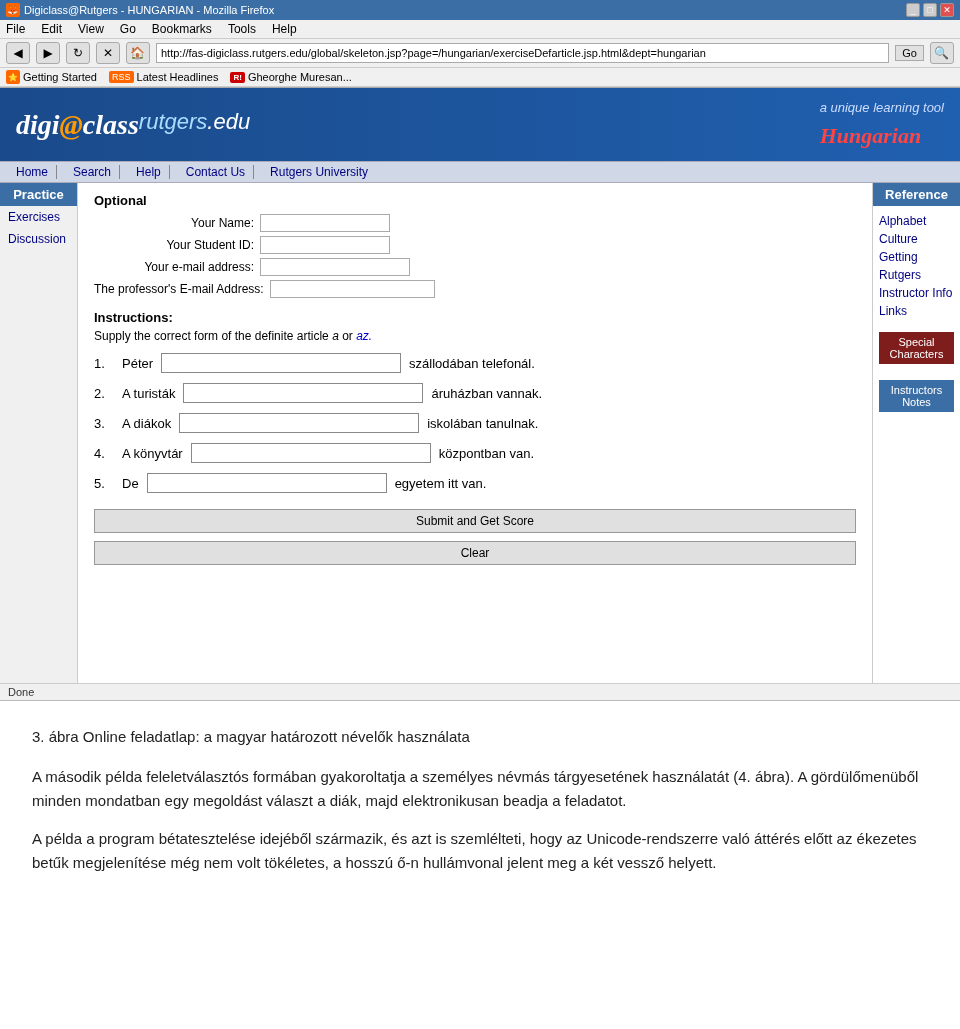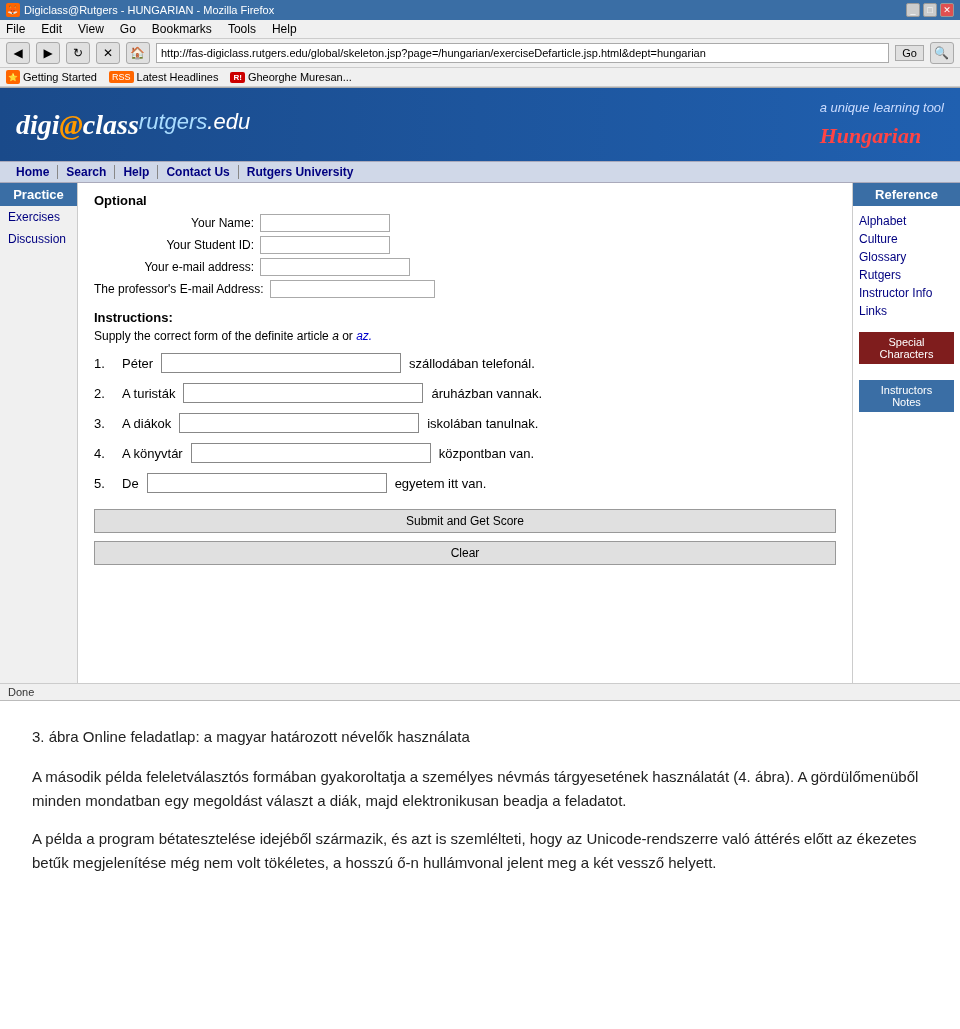--- a/index.html
+++ b/index.html
@@ -36,37 +36,37 @@
     .logo-area { display: flex; flex-direction: row; }
     .logo-digiclass { font-size: 28px; font-weight: bold; color: #fff; font-style: italic; font-family: Georgia, serif; }
     .logo-at { color: #ff9900; }
     .logo-rutgers { color: #aaddff; font-size: 22px; font-style: italic; }
     .logo-edu { color: #fff; font-size: 22px; font-style: italic; }
     .tagline { color: #ccddff; font-style: italic; font-size: 13px; }
     .lang-label { color: #ff4444; font-size: 22px; font-weight: bold; font-family: Georgia, serif; font-style: italic; }
 
     
     .nav-bar { background: #d0d8e8; padding: 3px 16px; display: flex; align-items: center; justify-content: space-between; border-top: 1px solid #aab; border-bottom: 1px solid #aab; }
-    .nav-links { display: flex; gap: 0; font-weight: bold; }
+    .nav-links { display: flex; gap: 8px; }
     .nav-link { color: #000080; text-decoration: none; font-size: 12px; padding: 0 8px; border-right: 1px solid #888; cursor: pointer; }
     .nav-link:first-child { padding-left: 0; }
 
     
     .main-layout { display: flex; background: #fff; }
 
     
     .left-sidebar { width: 78px; background: #f0f0f0; border-right: 1px solid #ccc; flex-shrink: 0; }
     .practice-header { background: #3a6ea5; color: #fff; text-align: center; padding: 4px; font-size: 13px; font-weight: bold; }
     .sidebar-item { padding: 4px 8px; font-size: 12px; color: #000080; cursor: pointer; }
 
     
     .center-content { flex: 1; padding: 10px 16px; min-height: 500px; }
 
     
-    .right-sidebar { width: 108px; background: #fff; border-left: 1px solid #ccc; flex-shrink: 0; }
+    .right-sidebar { width: 88px; background: #fff; border-left: 1px solid #ccc; flex-shrink: 0; }
     .reference-header { background: #3a6ea5; color: #fff; text-align: center; padding: 4px; font-size: 13px; font-weight: bold; }
     .ref-link { padding: 2px 6px; font-size: 12px; color: #000080; cursor: pointer; display: block; }
     .ref-section { padding: 6px 0 2px 0; }
     .special-chars-box { margin: 4px 6px; background: #7f1d1d; color: #fff; text-align: center; padding: 4px 2px; font-size: 11px; }
     .instructor-notes-box { margin: 4px 6px; background: #3a6ea5; color: #fff; text-align: center; padding: 4px 2px; font-size: 11px; cursor: pointer; }
 
     
     .optional-section { margin-bottom: 12px; }
     .section-title { font-weight: bold; font-size: 13px; margin-bottom: 6px; }
     .form-row { display: flex; align-items: center; gap: 6px; margin-bottom: 4px; font-size: 12px; }
@@ -271,21 +271,21 @@
         <button class="btn">Clear</button>
       </div>
 
     </div>
 
     <div class="right-sidebar">
       <div class="reference-header">Reference</div>
       <div class="ref-section">
         <a class="ref-link">Alphabet</a>
         <a class="ref-link">Culture</a>
-        <a class="ref-link">Glossary</a>
+        <a class="ref-link">Getting</a>
         <a class="ref-link">Rutgers</a>
         <a class="ref-link">Instructor Info</a>
         <a class="ref-link">Links</a>
       </div>
       <div class="ref-section">
         <div class="special-chars-box">
           <div>Special</div>
           <div>Characters</div>
         </div>
       </div>

